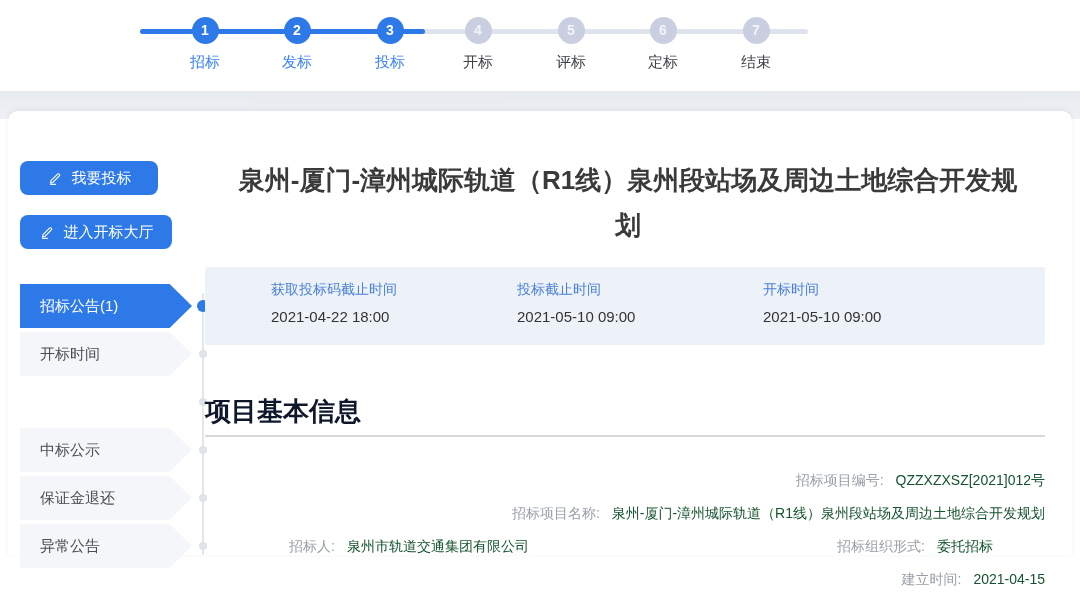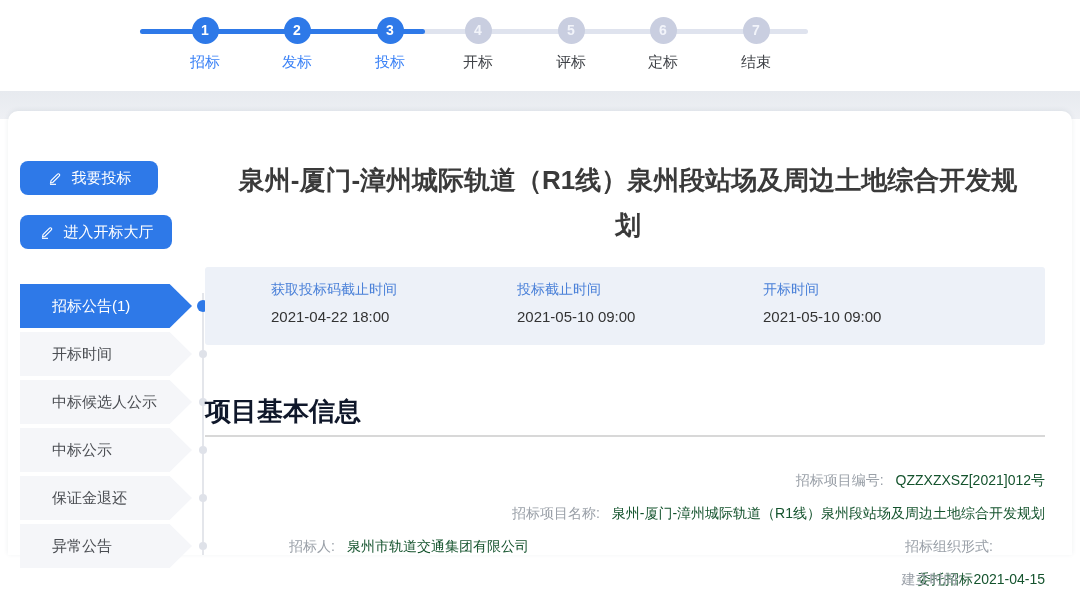--- a/index.html
+++ b/index.html
@@ -25,21 +25,21 @@
           background:linear-gradient(#e7eaef,#eef0f4); }
   .card { position:absolute; top:111px; left:8px; width:1064px; height:444px;
           background:#fff; border-radius:10px 10px 0 0; box-shadow:0 -1px 5px rgba(40,60,90,.08); }
 
   
   .act-btn { position:absolute; left:12px; height:34px; background:#2e79e8; color:#fff;
              border:none; border-radius:8px; font-size:15px; display:flex; align-items:center;
              justify-content:center; gap:9px; cursor:pointer; font-family:inherit; }
   .act-btn svg { display:block; }
   .nav-item { position:absolute; left:12px; width:172px; height:44px; line-height:44px;
-              padding-left:32px; font-size:15px; color:#4a4d52; cursor:pointer;
+              padding-left:20px; font-size:15px; color:#4a4d52; cursor:pointer;
               background:#f5f6f9;
               clip-path:polygon(0 0, 87% 0, 100% 50%, 87% 100%, 0 100%); }
   .nav-item.active { background:#2e79e8; color:#fff; }
 
   
   .tl-line { position:absolute; left:194px; top:182px; width:2px; height:262px; background:#e4e6eb; }
   .tl-dot { position:absolute; border-radius:50%; }
   .tl-dot.active { left:189px; top:189px; width:12px; height:12px; background:#2e79e8; }
   .tl-dot.idle { left:191px; width:8px; height:8px; background:#dfe2e9; }
 
@@ -50,21 +50,21 @@
              background:#edf1f8; border-radius:3px; display:flex; padding:14px 0 0 18px; }
   .tcol { width:198px;margin-left:48px; }
   .tlabel { font-size:14px; color:#4a80d8; }
   .tvalue { margin-top:9px; font-size:15px; color:#333; }
   .sec-title { position:absolute; left:197px; top:283px; font-size:26px; font-weight:700; color:#0f172a;font-family:Liberation Mono, monospace; }
   .sec-line { position:absolute; left:197px; top:324px; width:840px; height:2px; background:#d8d8d8; }
   .fields { position:absolute; left:197px; top:353px; width:840px; }
   .frow { display:flex; height:33px; line-height:33px; font-size:14px;justify-content:flex-end; }
   .flabel { width:130px; text-align:right; color:#9aa0a8; }
   .fvalue { margin-left:12px; color:#14532d; }
-  .fextra { margin-left:auto; padding-right:52px; display:flex;flex-direction:column; }
+  .fextra { margin-left:auto; padding-right:52px; display:flex; }
 </style>
 </head>
 <body>
 
 <div class="page">
 
   <div class="stepper">
     <div class="track">
       <div class="track-done"></div>
     </div>
@@ -120,23 +120,20 @@
       </span>
       <span>进入开标大厅</span>
     </button>
 
     <div class="nav-item active" style="top:173px">
       <span>招标公告(1)</span>
     </div>
     <div class="nav-item" style="top:221px">
       <span>开标时间</span>
     </div>
-    <div class="nav-item" style="top:269px">
-      <span>中标候选人公示</span>
-    </div>
     <div class="nav-item" style="top:317px">
       <span>中标公示</span>
     </div>
     <div class="nav-item" style="top:365px">
       <span>保证金退还</span>
     </div>
     <div class="nav-item" style="top:413px">
       <span>异常公告</span>
     </div>
 

